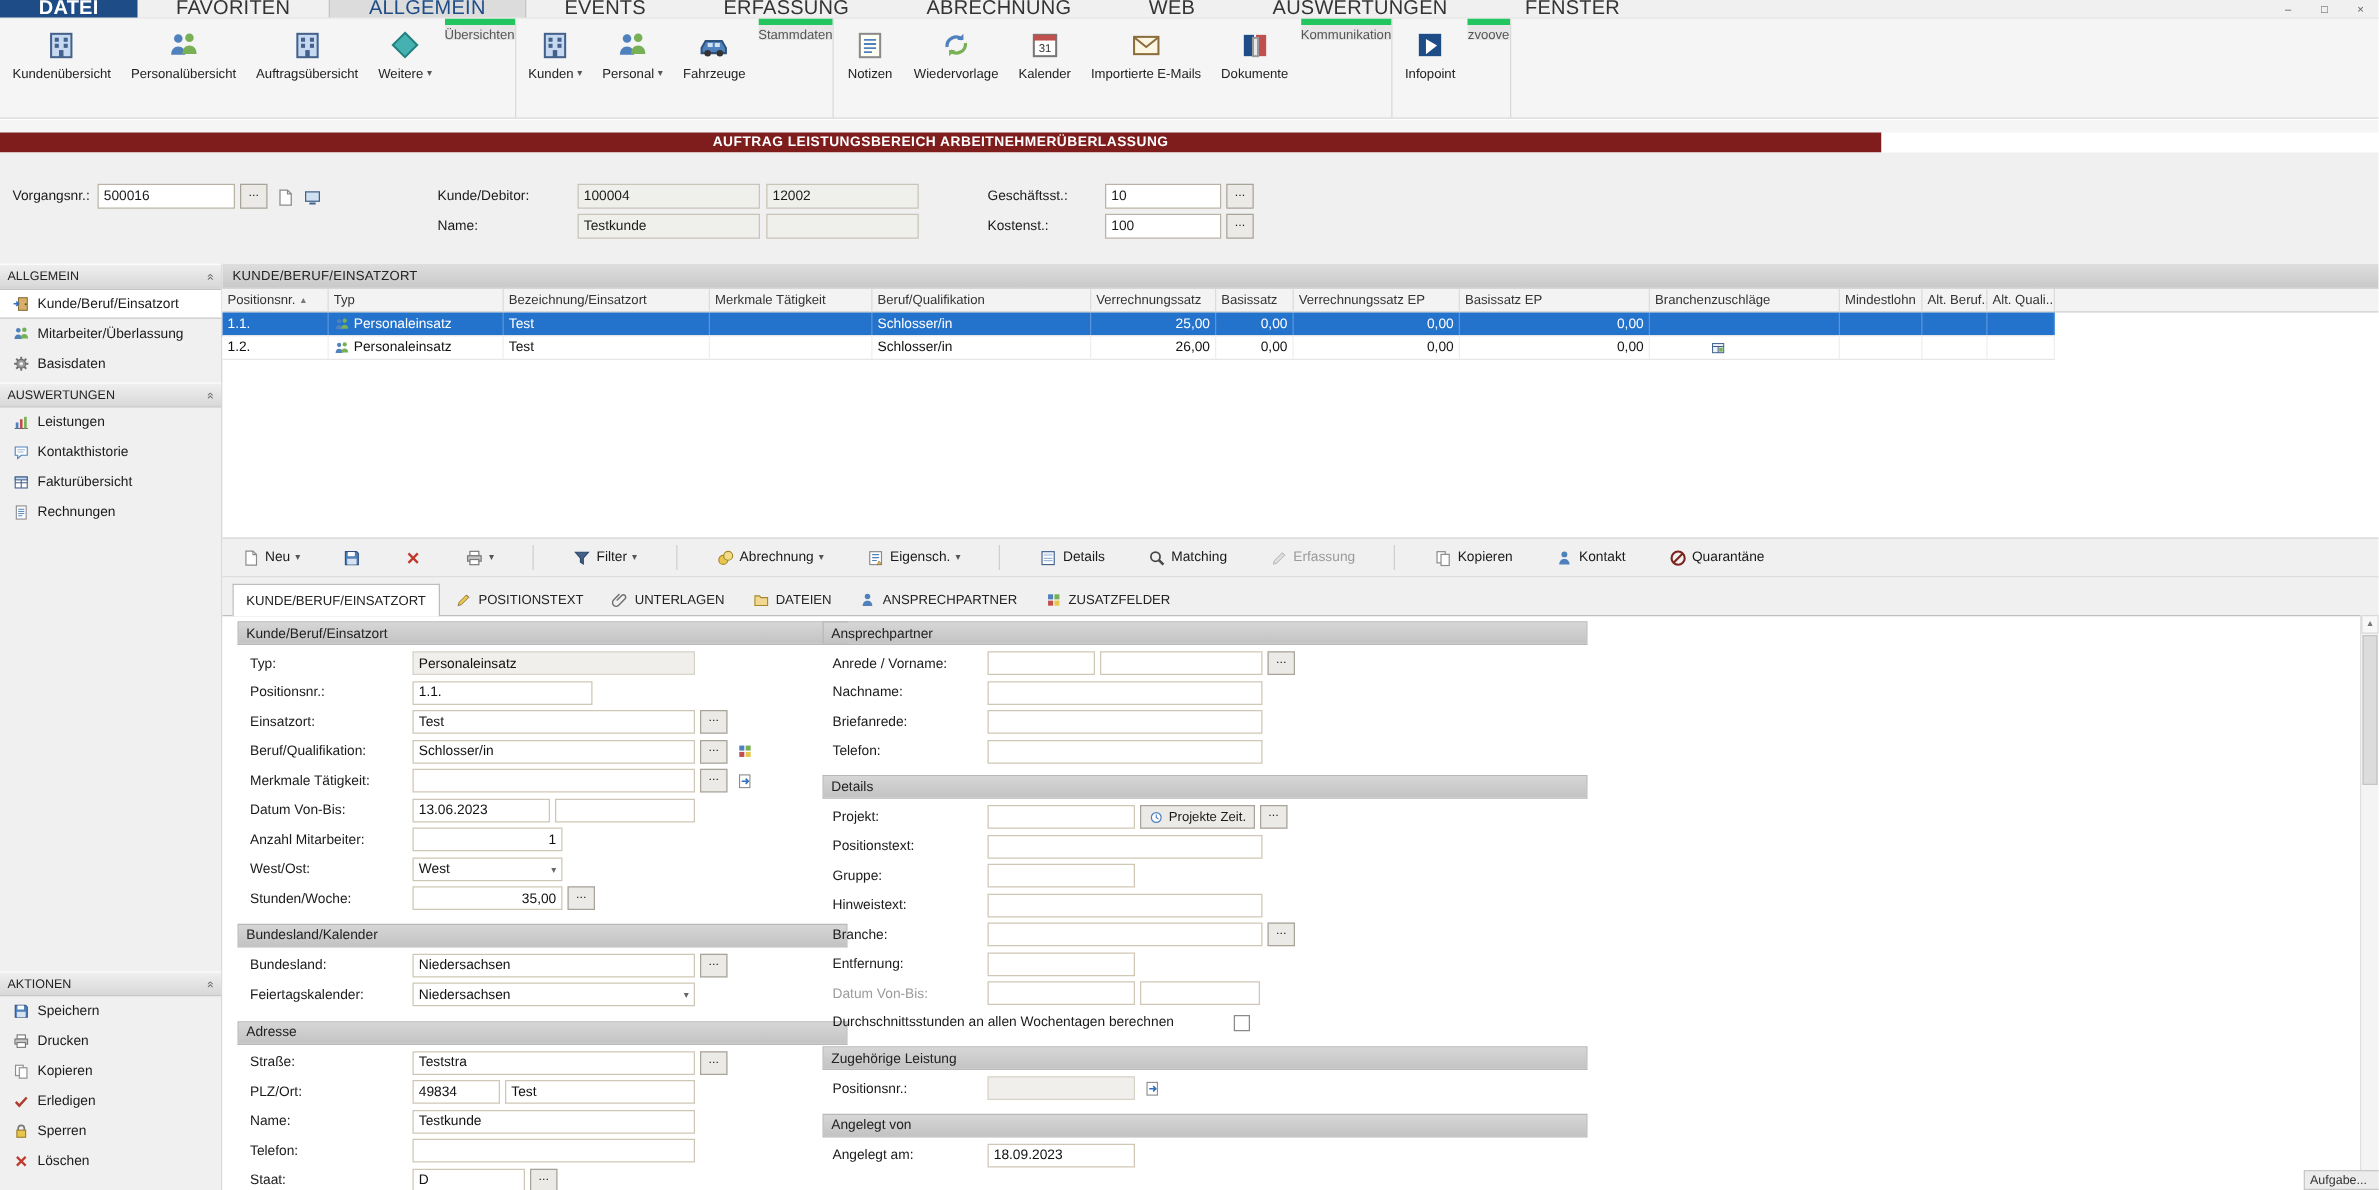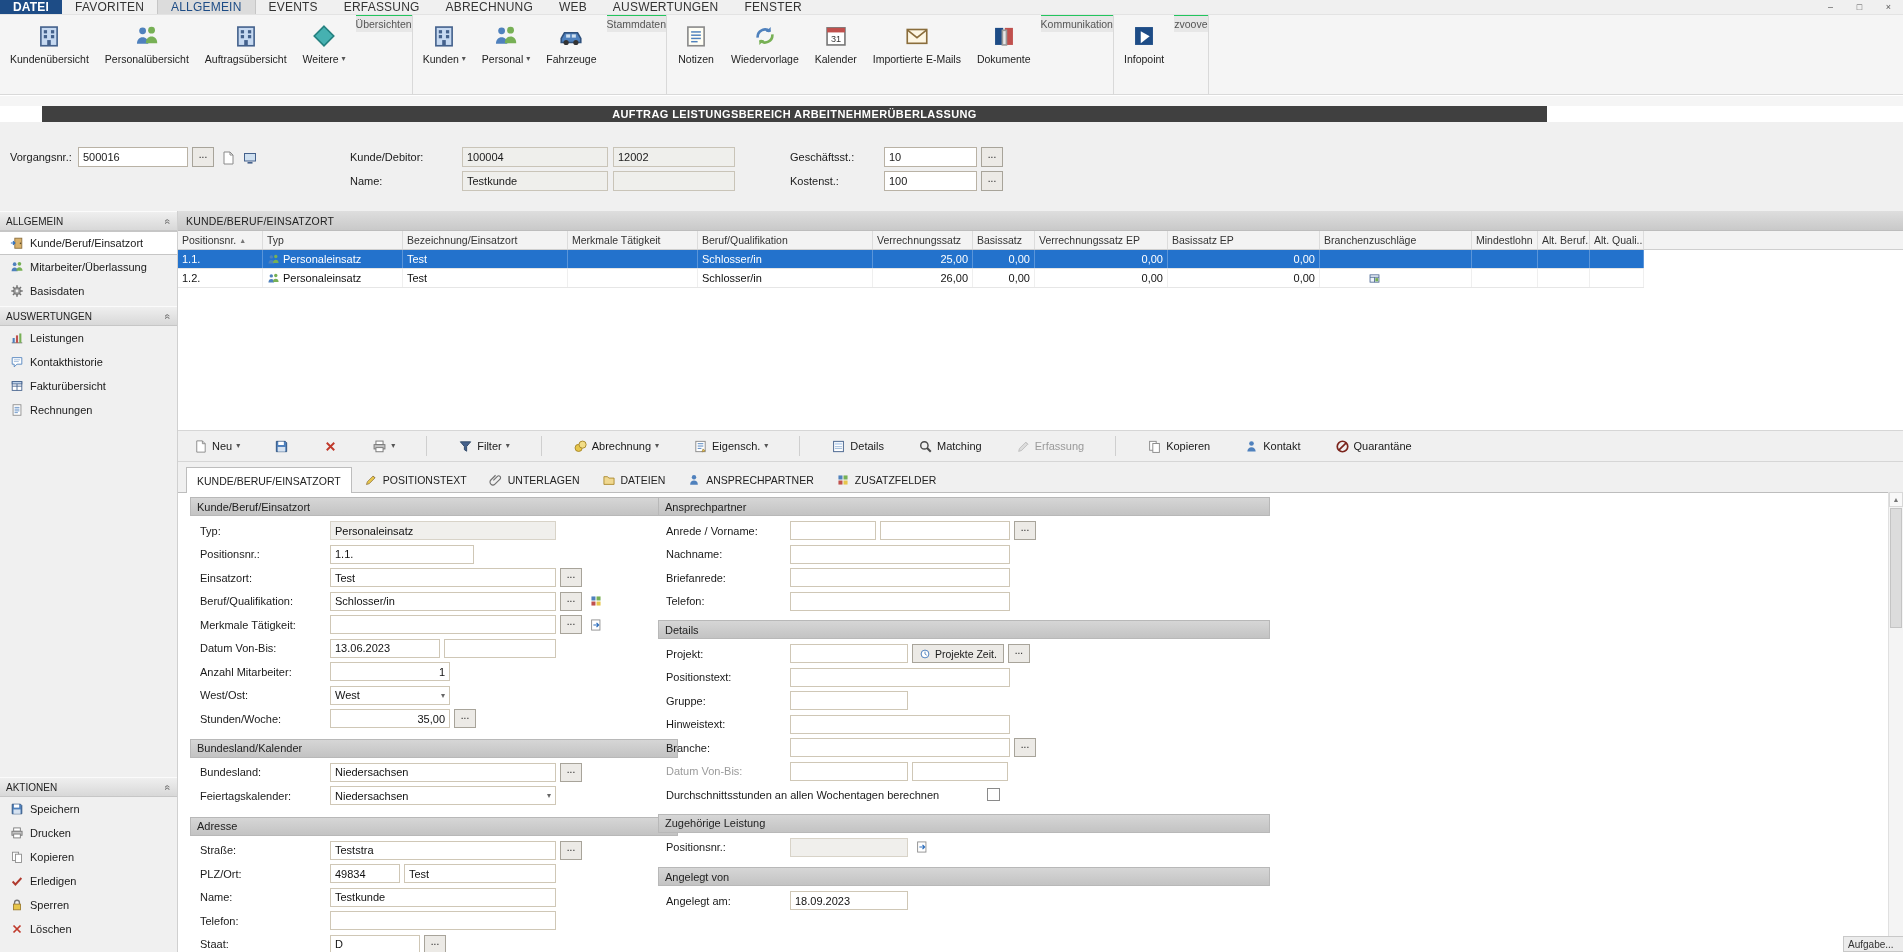--- a/index.html
+++ b/index.html
@@ -1,38 +1,38 @@
 <!DOCTYPE html>
 <html><head>
 <meta charset="utf-8">
 <style>
   *{margin:0;padding:0;box-sizing:border-box;}
   body{font-family:"Liberation Sans",sans-serif;background:#fff;}
   #app{position:relative;width:1903px;height:952px;overflow:hidden;background:#fff;font-size:11px;color:#1a1a1a;cursor:default;}
 
   
   .tabbar{position:absolute;left:0;top:0;width:1903px;height:15px;background:#f0f0f0;display:flex;align-items:stretch;border-bottom:1px solid #e3e3e3;}
-  .mtab{padding:0 13px;display:flex;align-items:center;font-size:12px;color:#333;letter-spacing:.2px;white-space:nowrap;}
+  .mtab{padding:0 31px;display:flex;align-items:center;font-size:16px;color:#333;letter-spacing:.2px;white-space:nowrap;}
   .mtab.file{background:#1d4c86;color:#fff;font-weight:bold;}
   .mtab.active{background:#dcdcdc;color:#1d4c86;border-left:1px solid #c6c6c6;border-right:1px solid #c6c6c6;}
   .wincontrols{margin-left:auto;display:flex;}
   .winbtn{width:29px;display:flex;align-items:center;justify-content:center;font-size:9px;color:#555;}
 
   
   .ribbon{position:absolute;left:0;top:15px;width:1903px;height:80px;background:#f5f5f5;border-bottom:1px solid #d9d9d9;display:flex;}
   .rgroup{display:flex;flex-direction:row;border-right:1px solid #d9d9d9;}
   .ritems{flex:1;display:flex;align-items:stretch;padding:2px 2px 0;}
   .ritem{display:flex;flex-direction:column;align-items:center;padding:4px 8px 1px;min-width:54px;}
   .ric{width:26px;height:26px;margin:2px 0 4px;flex:none;}
   .rlabel{font-size:10.5px;color:#222;white-space:nowrap;display:flex;align-items:center;gap:3px;}
   .dd{font-size:8px;color:#555;line-height:1;}
-  .rstrip{height:17px;background:#e7e7e7;border-top:1px solid #22c55e;text-align:center;font-size:10.5px;color:#555;line-height:16px;}
+  .rstrip{height:17px;background:#e7e7e7;border-top:5px solid #22c55e;text-align:center;font-size:10.5px;color:#555;line-height:16px;}
 
   .gapstrip{position:absolute;left:0;top:96px;width:1903px;height:10px;background:#f5f5f5;}
-  .banner{position:absolute;left:0;top:106px;width:1505px;height:16px;background:#404040;color:#fff;font-weight:bold;font-size:11px;display:flex;align-items:center;justify-content:center;letter-spacing:.4px;margin-left:42px;}
+  .banner{position:absolute;left:0;top:106px;width:1505px;height:16px;background:#7f1d1d;color:#fff;font-weight:bold;font-size:11px;display:flex;align-items:center;justify-content:center;letter-spacing:.4px;}
 
   
   .headform{position:absolute;left:0;top:122px;width:1903px;height:89px;background:#f0f0f0;}
   .hl{position:absolute;font-size:11px;color:#1a1a1a;line-height:20px;white-space:nowrap;}
   .inp{position:absolute;height:20px;background:#fff;border:1px solid #b9b2a5;display:flex;align-items:center;padding:0 4px;font-size:11px;}
   .inp.ro{background:#efefec;border-color:#c9c4b8;}
   .dotbtn{position:absolute;height:20px;width:22px;background:#eceae6;border:1px solid #a8a49a;display:flex;align-items:flex-start;justify-content:center;font-size:10px;line-height:13px;}
   .iconbtn{position:absolute;width:20px;height:19px;display:flex;align-items:center;justify-content:center;}
   .iconbtn svg{width:16px;height:16px;}
 
@@ -905,20 +905,24 @@
         <div class="frow">
             <span class="lab">Hinweistext:</span>
             <span class="fi w220"></span>
           </div>
         <div class="frow">
             <span class="lab">Branche:</span>
             <span class="fi w220"></span>
             <span class="fdots">...</span>
           </div>
         <div class="frow">
+            <span class="lab">Entfernung:</span>
+            <span class="fi w118"></span>
+          </div>
+        <div class="frow">
             <span class="lab dim">Datum Von-Bis:</span>
             <span class="fi w118"></span>
             <span class="gap4"></span>
             <span class="fi w96"></span>
           </div>
         <div class="frow">
             <span class="lab wide">Durchschnittsstunden an allen Wochentagen berechnen</span>
             <span class="chk"></span>
           </div>
 

